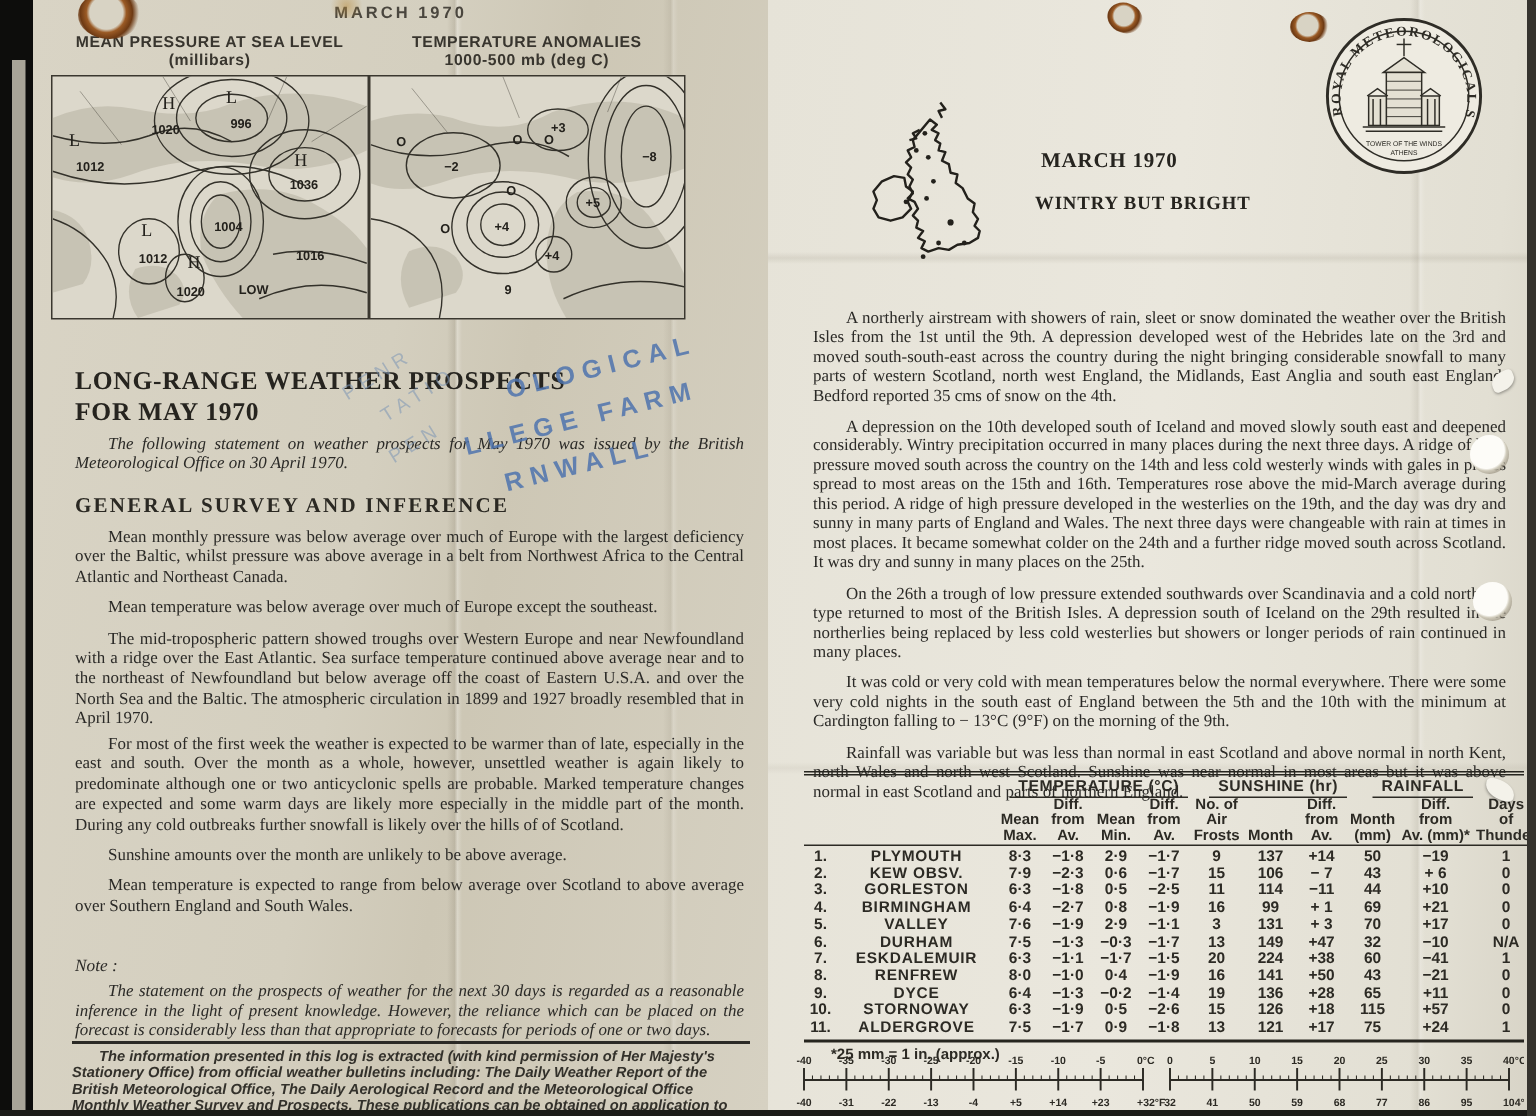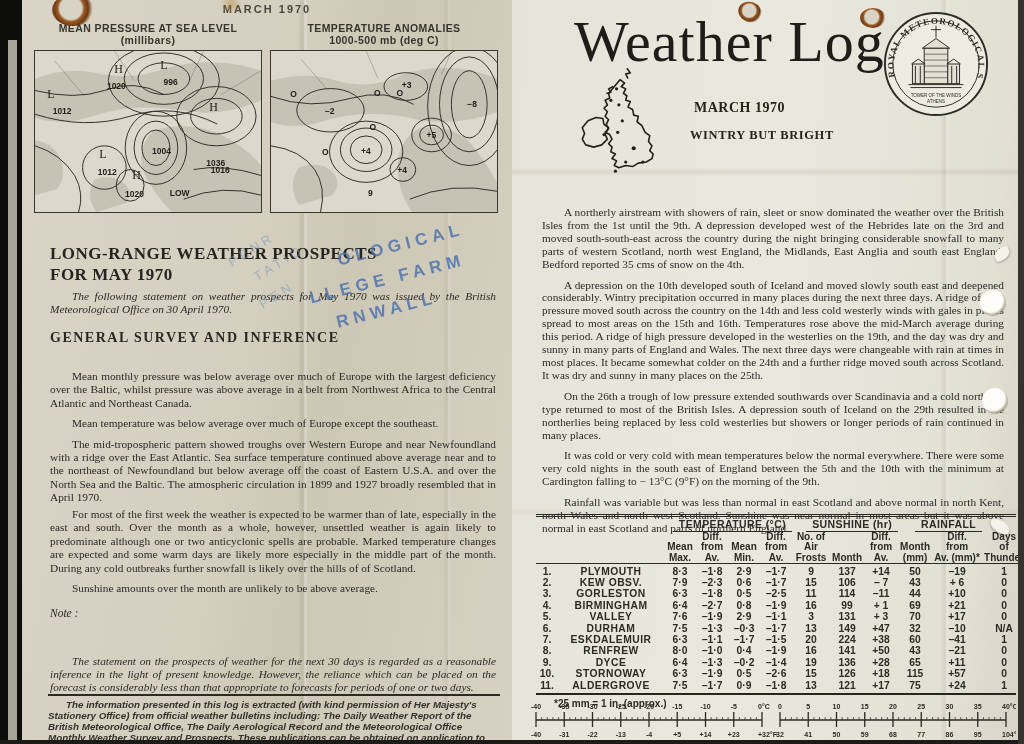--- a/index.html
+++ b/index.html
@@ -21,41 +21,41 @@
 
   
   .hole{position:absolute;border-radius:50%;}
   .hole-rust{background:radial-gradient(circle at 45% 45%, #d8d3c4 0 38%, #9a5a25 46%, #6d3a14 60%, rgba(109,58,20,0) 75%);}
   .hole-punch{background:radial-gradient(circle at 42% 40%, #fdfcf8 0 55%, #cfcaba 62%, rgba(120,110,90,.45) 72%, rgba(0,0,0,0) 80%);}
   .stain{position:absolute;border-radius:50%;background:radial-gradient(circle,#b98a3a,rgba(185,138,58,0) 70%);opacity:.5;}
 
   
   .lp-month{position:absolute;top:3px;left:0;width:100%;text-align:center;
     font-family:"Liberation Sans",sans-serif;font-weight:bold;font-size:11px;letter-spacing:2px;color:#4a463e;}
-  .maps-row{position:absolute;top:22px;left:12px;width:464px;display:flex;justify-content:space-between;}
+  .maps-row{position:absolute;top:22px;left:12px;width:423px;display:flex;justify-content:space-between;}
   .map-fig{width:228px;margin:0;}
   .map-fig figcaption{font-family:"Liberation Sans",sans-serif;font-weight:bold;font-size:10.5px;
     text-align:center;line-height:12px;color:#38352e;letter-spacing:.4px;}
   .map-box{position:relative;margin-top:4px;width:100%;height:163px;border:1.5px solid #3a372f;background:#dcd8cb;overflow:hidden;}
   .map-box svg{position:absolute;left:0;top:0;width:100%;height:100%;}
   .map-label{position:absolute;transform:translate(-50%,-50%);font-family:"Liberation Sans",sans-serif;
     font-size:8.5px;font-weight:bold;color:#23211c;white-space:nowrap;}
   .map-label.big{font-size:12px;font-weight:normal;font-family:"Liberation Serif",serif;}
 
-  .lp-body{position:absolute;left:28px;width:446px;text-align:justify;margin-top:18px;}
+  .lp-body{position:absolute;left:28px;width:446px;text-align:justify;}
   .lr-heading{position:absolute;top:243px;left:28px;font-size:17px;font-weight:bold;
     letter-spacing:.5px;line-height:21px;color:#26241f;margin:0;}
   .intro-italic{top:290px;font-style:italic;font-size:11.5px;line-height:13.5px;}
   .section-heading{position:absolute;left:28px;font-size:14px;letter-spacing:1.5px;color:#2b2923;
     font-weight:normal;margin:0;}
   .para{text-indent:22px;margin:0;font-size:11.3px;line-height:13.4px;}
   .survey-block{top:352px;}
   .britain-block{top:490px;}
   .survey-block .para, .britain-block .para{margin-bottom:7px;}
-  .note-label{position:absolute;top:607px;left:28px;font-style:italic;font-size:11.5px;}
+  .note-label{position:absolute;top:638px;left:28px;font-style:italic;font-size:11.5px;}
   .note-text{top:655px;font-style:italic;font-size:11.3px;line-height:13px;}
   .footer-rule{position:absolute;top:694px;left:26px;width:452px;border-top:2.5px solid #2b2a26;}
   .footer-text{top:699px;left:26px;width:452px;font-family:"Liberation Sans",sans-serif;
     font-weight:bold;font-style:italic;font-size:9.8px;line-height:11px;color:#33312b;}
 
   
   .stamp{position:absolute;top:236px;left:266px;transform:rotate(-14deg);
     font-family:"Liberation Sans",sans-serif;font-weight:bold;color:#4f74ae;opacity:.85;pointer-events:none;}
   .stamp div{font-size:17px;letter-spacing:5px;line-height:30px;white-space:nowrap;}
   .stamp div:nth-child(1){margin-left:56px;}
@@ -146,21 +146,21 @@
               <path d="M20,10 l30,36 M80,0 l20,30 M170,0 l-14,30 M228,20 l-40,24" opacity=".45" stroke-width=".6"></path>
             </g>
           </svg>
         <span class="map-label big" style="left: 37%; top: 11%;">H</span>
             <span class="map-label" style="left: 36%; top: 22%;">1020</span>
             <span class="map-label big" style="left: 57%; top: 9%;">L</span>
             <span class="map-label" style="left: 60%; top: 19%;">996</span>
             <span class="map-label big" style="left: 7%; top: 27%;">L</span>
             <span class="map-label" style="left: 12%; top: 37%;">1012</span>
             <span class="map-label big" style="left: 79%; top: 35%;">H</span>
-            <span class="map-label" style="left: 80%; top: 45%; margin-top: 40px;">1036</span>
+            <span class="map-label" style="left: 80%; top: 45%;">1036</span>
             <span class="map-label" style="left: 56%; top: 62%;">1004</span>
             <span class="map-label big" style="left: 30%; top: 64%;">L</span>
             <span class="map-label" style="left: 32%; top: 75%;">1012</span>
             <span class="map-label big" style="left: 45%; top: 77%;">H</span>
             <span class="map-label" style="left: 44%; top: 89%;">1020</span>
             <span class="map-label" style="left: 82%; top: 74%;">1016</span>
             <span class="map-label" style="left: 64%; top: 88%;">LOW</span>
           </div>
       </figure>
       <figure class="map-fig">
@@ -230,38 +230,38 @@
     <h2 class="section-heading" style="top:330px;font-weight:bold;">GENERAL SURVEY AND INFERENCE</h2>
     <div class="lp-body survey-block" style="position:absolute;">
       <p class="para">Mean monthly pressure was below average over much of Europe with the largest deficiency over the Baltic, whilst pressure was above average in a belt from Northwest Africa to the Central Atlantic and Northeast Canada.</p>
       <p class="para">Mean temperature was below average over much of Europe except the southeast.</p>
       <p class="para">The mid-tropospheric pattern showed troughs over Western Europe and near Newfoundland with a ridge over the East Atlantic.  Sea surface temperature continued above average near and to the northeast of Newfoundland but below average off the coast of Eastern U.S.A. and over the North Sea and the Baltic.  The atmospheric circulation in 1899 and 1927 broadly resembled that in April 1970.</p>
     </div>
 
     <div class="lp-body britain-block" style="position:absolute;">
       <p class="para">For most of the first week the weather is expected to be warmer than of late, especially in the east and south.  Over the month as a whole, however, unsettled weather is again likely to predominate although one or two anticyclonic spells are probable.  Marked temperature changes are expected and some warm days are likely more especially in the middle part of the month.  During any cold outbreaks further snowfall is likely over the hills of of Scotland.</p>
       <p class="para">Sunshine amounts over the month are unlikely to be above average.</p>
+      <p class="para">Mean temperature is expected to range from below average over Scotland to above average over Southern England and South Wales.</p>
     </div>
 
     <div class="note-label">Note :</div>
     <p class="lp-body para note-text" style="position:absolute;font-family:Liberation Serif, serif;">The statement on the prospects of weather for the next 30 days is regarded as a reasonable inference in the light of present knowledge.  However, the reliance which can be placed on the forecast is considerably less than that appropriate to forecasts for periods of one or two days.</p>
 
     <div class="footer-rule"></div>
     <p class="footer-text para" style="position:absolute;text-indent:18px;">The information presented in this log is extracted (with kind permission of Her Majesty's Stationery Office) from official weather bulletins including: The Daily Weather Report of the British Meteorological Office, The Daily Aerological Record and the Meteorological Office Monthly Weather Survey and Prospects. These publications can be obtained on application to the Secretary, Meteorological Office, Bracknell, Berks.</p>
 
     <div class="hole hole-rust" style="left:30px;top:-6px;width:42px;height:32px;"></div>
     <div class="stain" style="left:196px;top:-4px;width:26px;height:16px;"></div>
   </div>
 
   <div class="page page-right">
     <div class="crease-v" style="left:428px;opacity:.7"></div>
     <div class="crease-h" style="top:168px"></div>
     <div class="crease-h" style="top:508px;opacity:.6"></div>
 
-    <div class="rp-title">Weather Log</div>
 
     <svg class="rp-logo" viewBox="0 0 110 110">
       <circle cx="55" cy="55" r="52" fill="#eeebe1" stroke="#2e2c26" stroke-width="2"></circle>
       <circle cx="55" cy="55" r="44" fill="none" stroke="#2e2c26" stroke-width="1"></circle>
       <defs>
           <path id="ringArc" d="M14,70 A43,43 0 1 1 96,70"></path>
         </defs>
       <text font-size="9.2" font-family="Liberation Serif,serif" font-weight="bold" fill="#2e2c26" letter-spacing="1.2">
         <textPath href="#ringArc" startOffset="2">ROYAL  METEOROLOGICAL  SOCIETY</textPath>
       </text>

